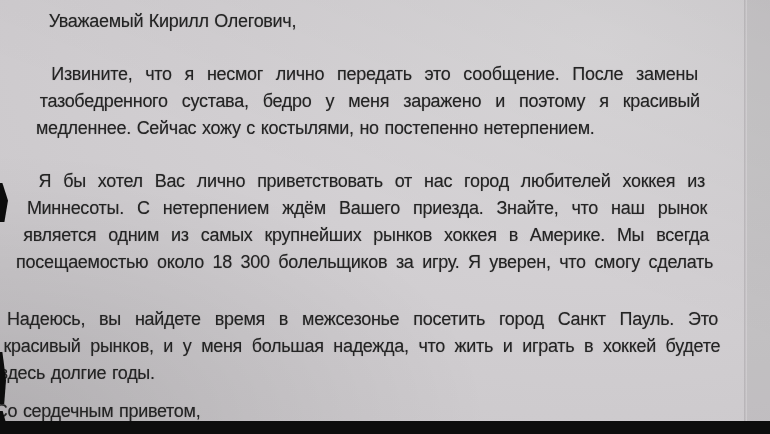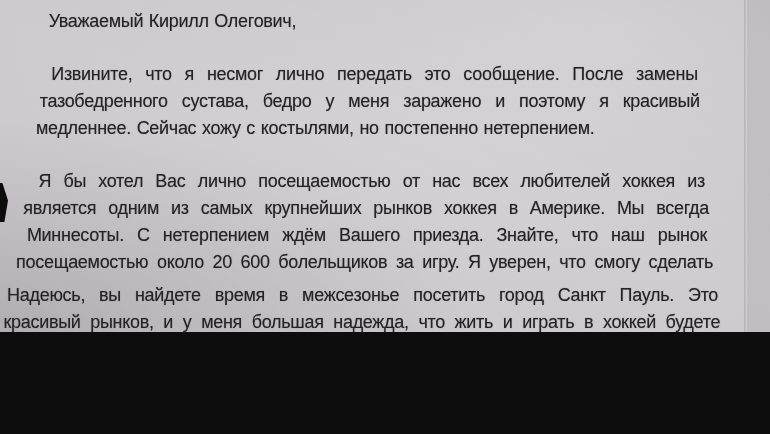--- a/index.html
+++ b/index.html
@@ -1,18 +1,18 @@
 <!DOCTYPE html>
 <html><head>
 <meta charset="utf-8">
 <style>
   html, body { margin: 0; padding: 0; background: #0d0d0d; }
   #stage {
     position: relative;
-    width: 770px; height: 332px;
+    width: 770px; height: 421px;
     overflow: hidden;
     font-family: "Liberation Sans", sans-serif;
     background: #0d0d0d;
   }
   
   #paper {
     position: absolute; inset: 0;
     background:
       radial-gradient(ellipse at 0% 100%, rgba(0,0,0,0.12), rgba(0,0,0,0) 45%),
       linear-gradient(200deg, rgba(0,0,0,0.05), rgba(0,0,0,0) 50%),
@@ -52,42 +52,42 @@
     text-align: justify;
     text-align-last: justify;
     overflow: visible;
     
     margin-left: calc(43px - (var(--y) - 62) * 0.134px);
     width: calc(655px + (var(--y) - 62) * 0.209px);
   }
   .line.last { text-align-last: left; }
   .line.indent { text-indent: 8px; }
   .gap  { margin-top: 26px; }
-  .gap2 { margin-top: 6px; }
+  .gap2 { margin-top: 30px; }
   .gap3 { margin-top: 11px; }
 </style>
 </head>
 <body>
 
 <div id="stage">
   <div id="paper"></div>
   <div id="paper-edge"></div>
   <div id="paper-edge-shade"></div>
 
   <div id="letter">
     <div class="line last" style="--y:20">Уважаемый Кирилл Олегович,</div>
 
     <div class="line indent gap" style="--y:60">Извините, что я несмог лично передать это сообщение. После замены</div>
     <div class="line" style="--y:87">тазобедренного сустава, бедро у меня заражено и поэтому я красивый</div>
     <div class="line last" style="--y:114">медленнее. Сейчас хожу с костылями, но постепенно нетерпением.</div>
 
-    <div class="line indent gap" style="--y:155">Я бы хотел Вас лично посещаемостью от нас всех любителей хоккея из</div>
+    <div class="line indent gap" style="--y:155">Я бы хотел Вас лично приветствовать от нас город любителей хоккея из</div>
+    <div class="line" style="--y:182">Миннесоты. С нетерпением ждём Вашего приезда. Знайте, что наш рынок</div>
     <div class="line" style="--y:209">является одним из самых крупнейших рынков хоккея в Америке. Мы всегда</div>
-    <div class="line" style="--y:182">Миннесоты. С нетерпением ждём Вашего приезда. Знайте, что наш рынок</div>
-    <div class="line" style="--y:263">посещаемостью около 20 600 болельщиков за игру. Я уверен, что смогу сделать</div>
+    <div class="line" style="--y:263">посещаемостью около 18 300 болельщиков за игру. Я уверен, что смогу сделать</div>
 
     <div class="line gap2" style="--y:330">Надеюсь, вы найдете время в межсезонье посетить город Санкт Пауль. Это</div>
     <div class="line" style="--y:357">красивый рынков, и у меня большая надежда, что жить и играть в хоккей будете</div>
     <div class="line last" style="--y:384">здесь долгие годы.</div>
 
     <div class="line last gap3" style="--y:422">Со сердечным приветом,</div>
   </div>
 
   <div id="sliver-1" class="sliver"></div>
   <div id="sliver-2" class="sliver"></div>

